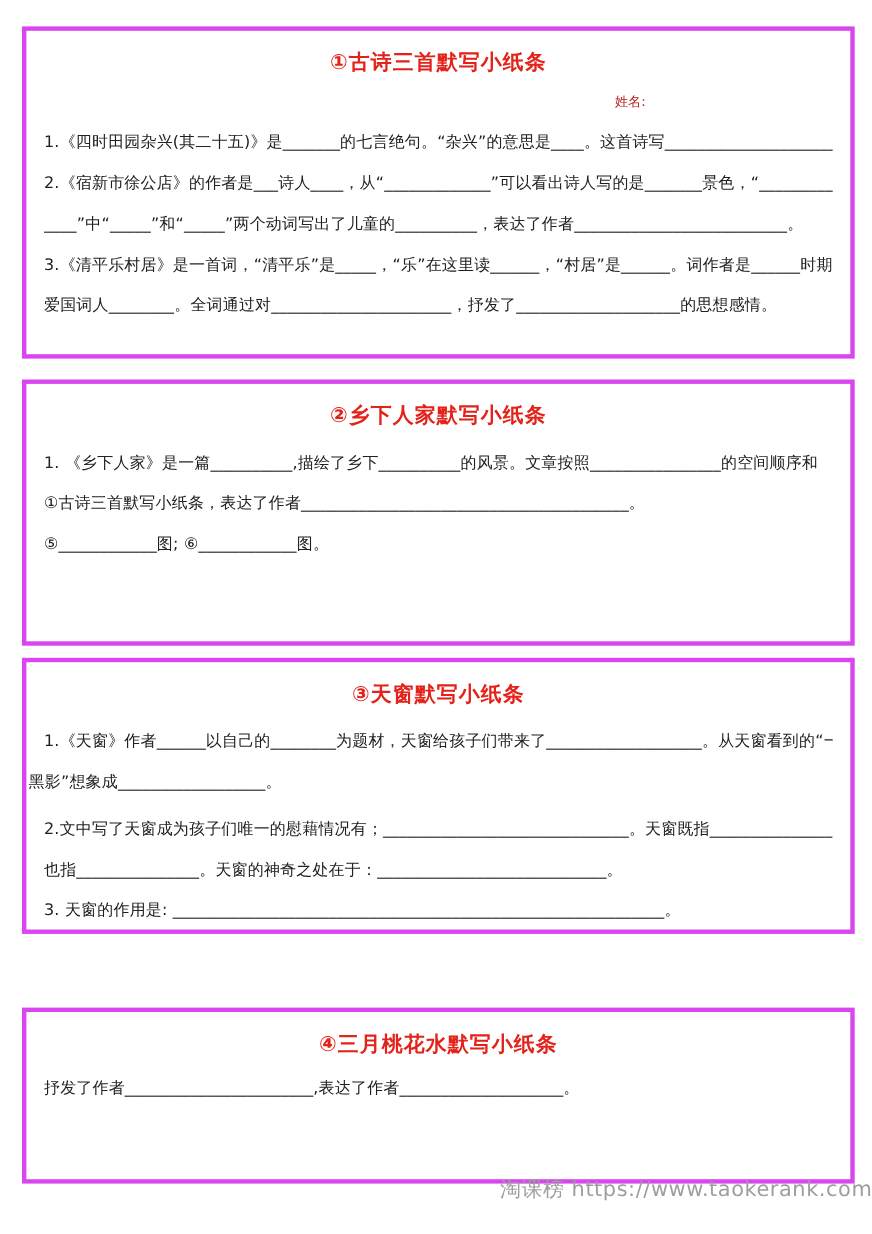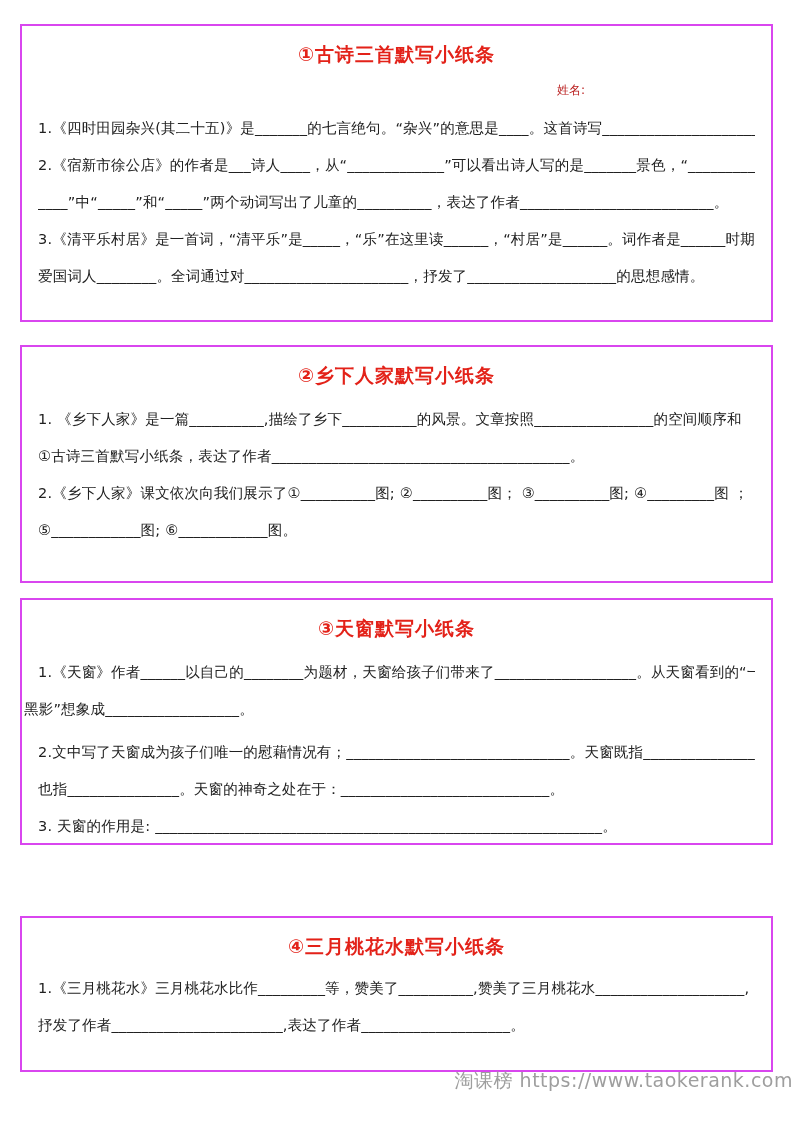--- a/index.html
+++ b/index.html
@@ -8,21 +8,21 @@
     height: 1122px;
     position: relative;
     background: #ffffff;
     font-family: "DejaVu Sans", "Liberation Sans", sans-serif;
     color: #212121;
   }
   .box {
     position: absolute;
     left: 20px;
     width: 749px;
-    border: 2px solid #d946ef;
+    border: 4px solid #d946ef;
     background: #ffffff;
     box-sizing: content-box;
     overflow: hidden;
   }
   #box1 { top: 24px;  height: 294px; }
   #box2 { top: 345px; height: 234px; }
   #box3 { top: 598px; height: 243px; }
   #box4 { top: 876px; height: 152px; margin-top: 40px; }
 
   .box-title {
@@ -86,39 +86,37 @@
       <div class="line">3.《清平乐村居》是一首词，“清平乐”是_____，“乐”在这里读______，“村居”是______。词作者是______时期著名</div>
       <div class="line">爱国词人________。全词通过对______________________，抒发了____________________的思想感情。</div>
     </div>
   </section>
 
   <section class="box" id="box2">
     <h2 class="box-title">②乡下人家默写小纸条</h2>
     <div class="lines">
       <div class="line">1. 《乡下人家》是一篇__________,描绘了乡下__________的风景。文章按照________________的空间顺序和</div>
       <div class="line">①古诗三首默写小纸条，表达了作者________________________________________。</div>
-      <div class="line">2.《乡下人家》课文依次向我们展示了①__________图; ②__________图； ③__________图; ④_________图 ；</div>
       <div class="line">⑤____________图; ⑥____________图。</div>
     </div>
   </section>
 
   <section class="box" id="box3">
     <h2 class="box-title">③天窗默写小纸条</h2>
     <div class="lines">
       <div class="line">1.《天窗》作者______以自己的________为题材，天窗给孩子们带来了___________________。从天窗看到的“一条</div>
       <div class="line flush">黑影”想象成__________________。</div>
       <div class="line gap-top">2.文中写了天窗成为孩子们唯一的慰藉情况有；______________________________。天窗既指_______________，</div>
       <div class="line">也指_______________。天窗的神奇之处在于：____________________________。</div>
       <div class="line">3. 天窗的作用是: ____________________________________________________________。</div>
     </div>
   </section>
 
   <section class="box" id="box4">
     <h2 class="box-title">④三月桃花水默写小纸条</h2>
     <div class="lines">
-      <div class="line">1.《三月桃花水》三月桃花水比作_________等，赞美了__________,赞美了三月桃花水____________________,</div>
       <div class="line">抒发了作者_______________________,表达了作者____________________。</div>
     </div>
   </section>
 
   <div class="page-footer">淘课榜 https://www.taokerank.com</div>
 
 </div>
 
 </body></html>

